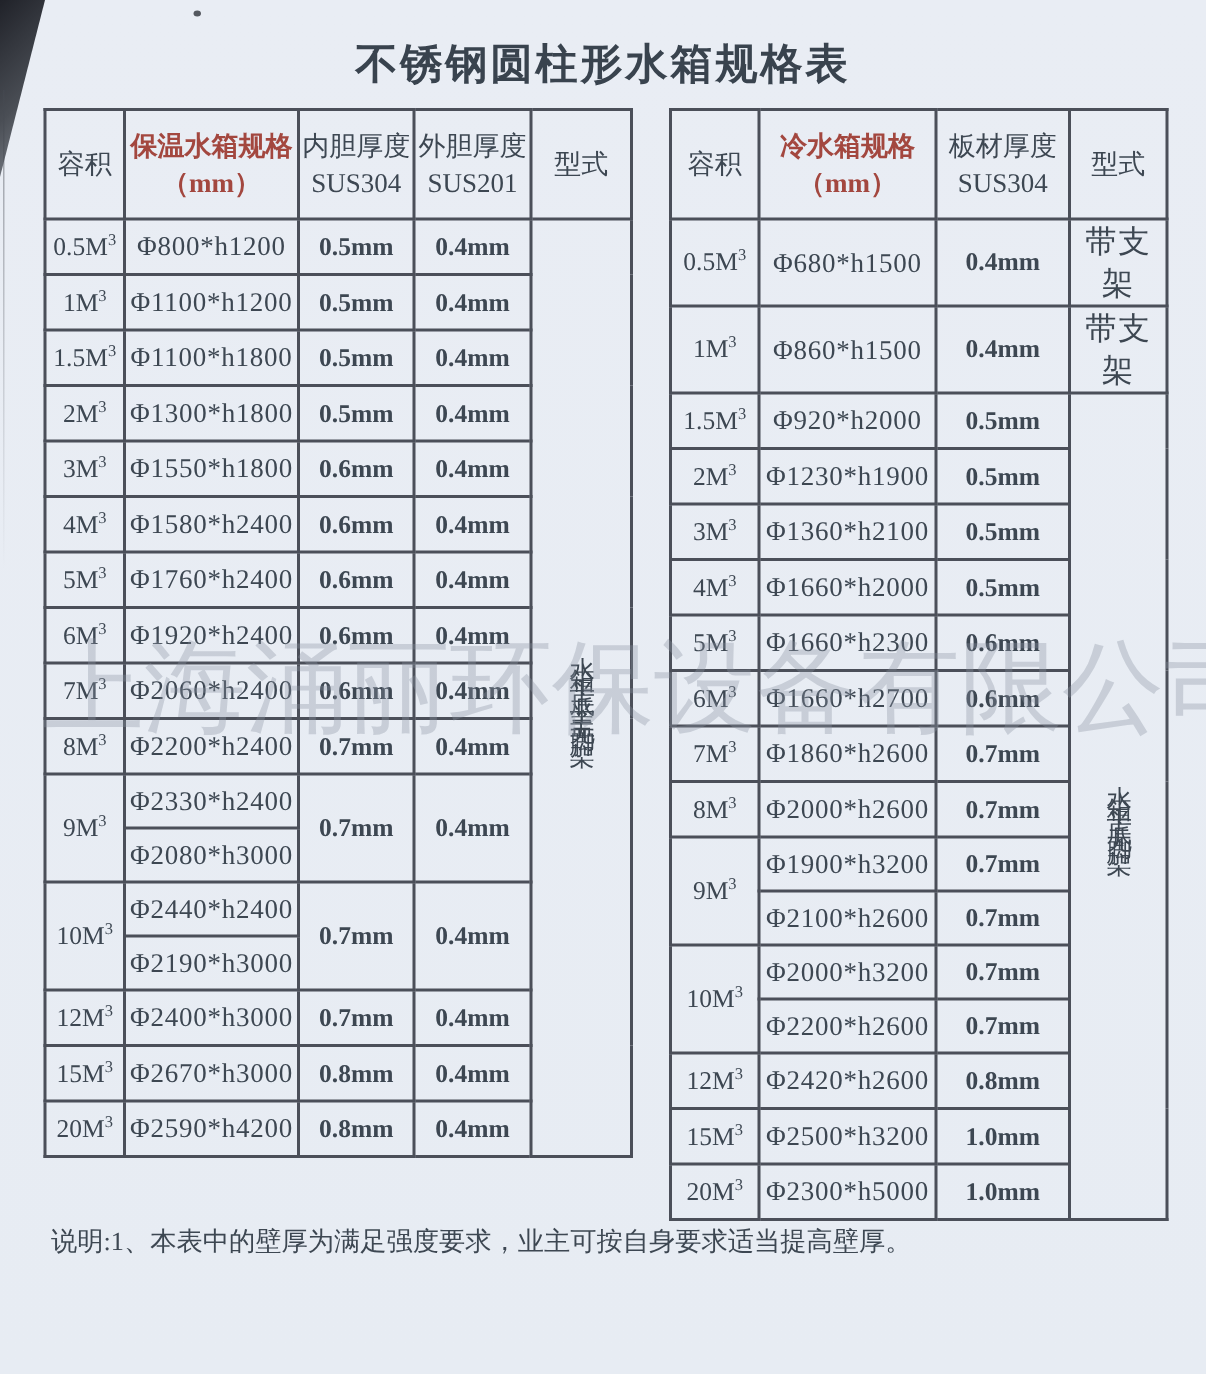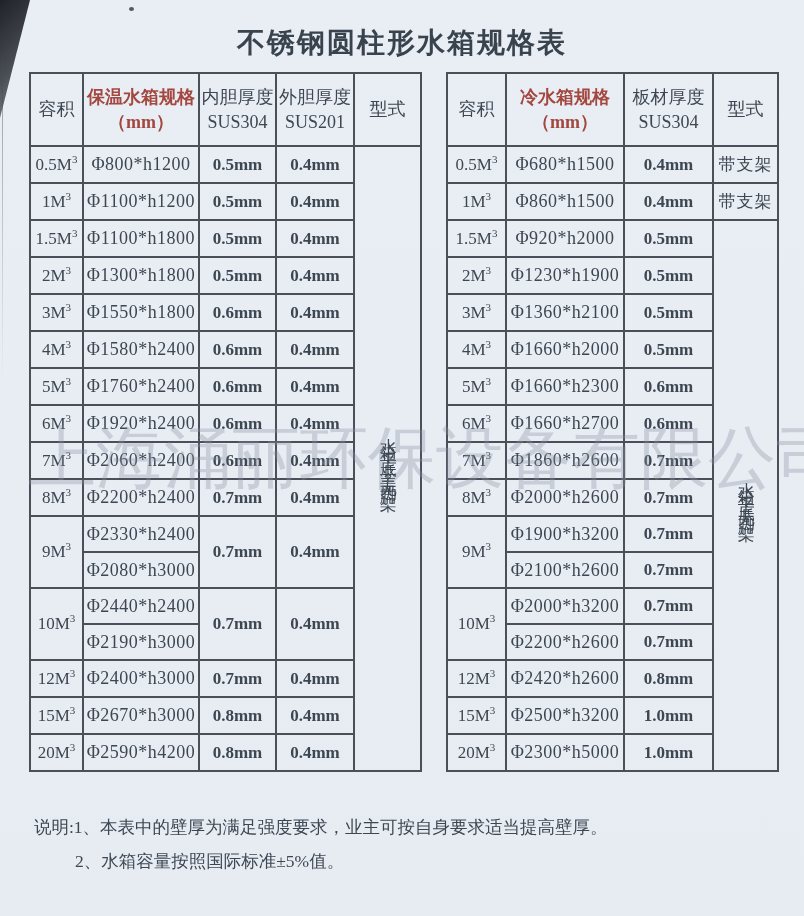--- a/index.html
+++ b/index.html
@@ -50,21 +50,21 @@
     padding:0; overflow:hidden;
   }
   thead tr { height:73px; }
   tbody tr { height:37px; }
   tbody tr.sub { height:36px; }
   th { font-size:18px; font-weight:normal; line-height:1.35; }
   th.red { color:var(--accent); font-weight:bold;margin-left:23px; }
   td.volume-cell { font-size:17px; }
   td.spec-cell { font-size:18px; letter-spacing:.5px; }
   td.thickness-cell { font-size:17px;font-weight:bold; }
-  td.bracket-cell { font-size:17px; letter-spacing:1px; }
+  td.bracket-cell { font-size:21px; letter-spacing:1px; }
   sup { font-size:11px; line-height:0; }
   .vertical {
     display:inline-block;
     writing-mode: vertical-rl; text-orientation:upright;
     font-size:17px; letter-spacing:7px; line-height:1.2;
   }
   .notes {
     position:absolute; top:786px; left:34px; width:740px;
     font-size:17.5px; line-height:34px; z-index:2;margin-top:24px;
   }
@@ -318,17 +318,16 @@
         <tr>
           <td class="volume-cell" rowspan="1">20M<sup>3</sup></td>
           <td class="spec-cell" rowspan="1">Φ2300*h5000</td>
           <td class="thickness-cell" rowspan="1">1.0mm</td>
         </tr>
       </tbody>
   </table>
 
   <div class="notes">
     <div class="note-line-1">说明:1、本表中的壁厚为满足强度要求，业主可按自身要求适当提高壁厚。</div>
-    <div class="note-line-2">2、水箱容量按照国际标准±5%值。</div>
   </div>
 
 
 </div>
 
 </body></html>

